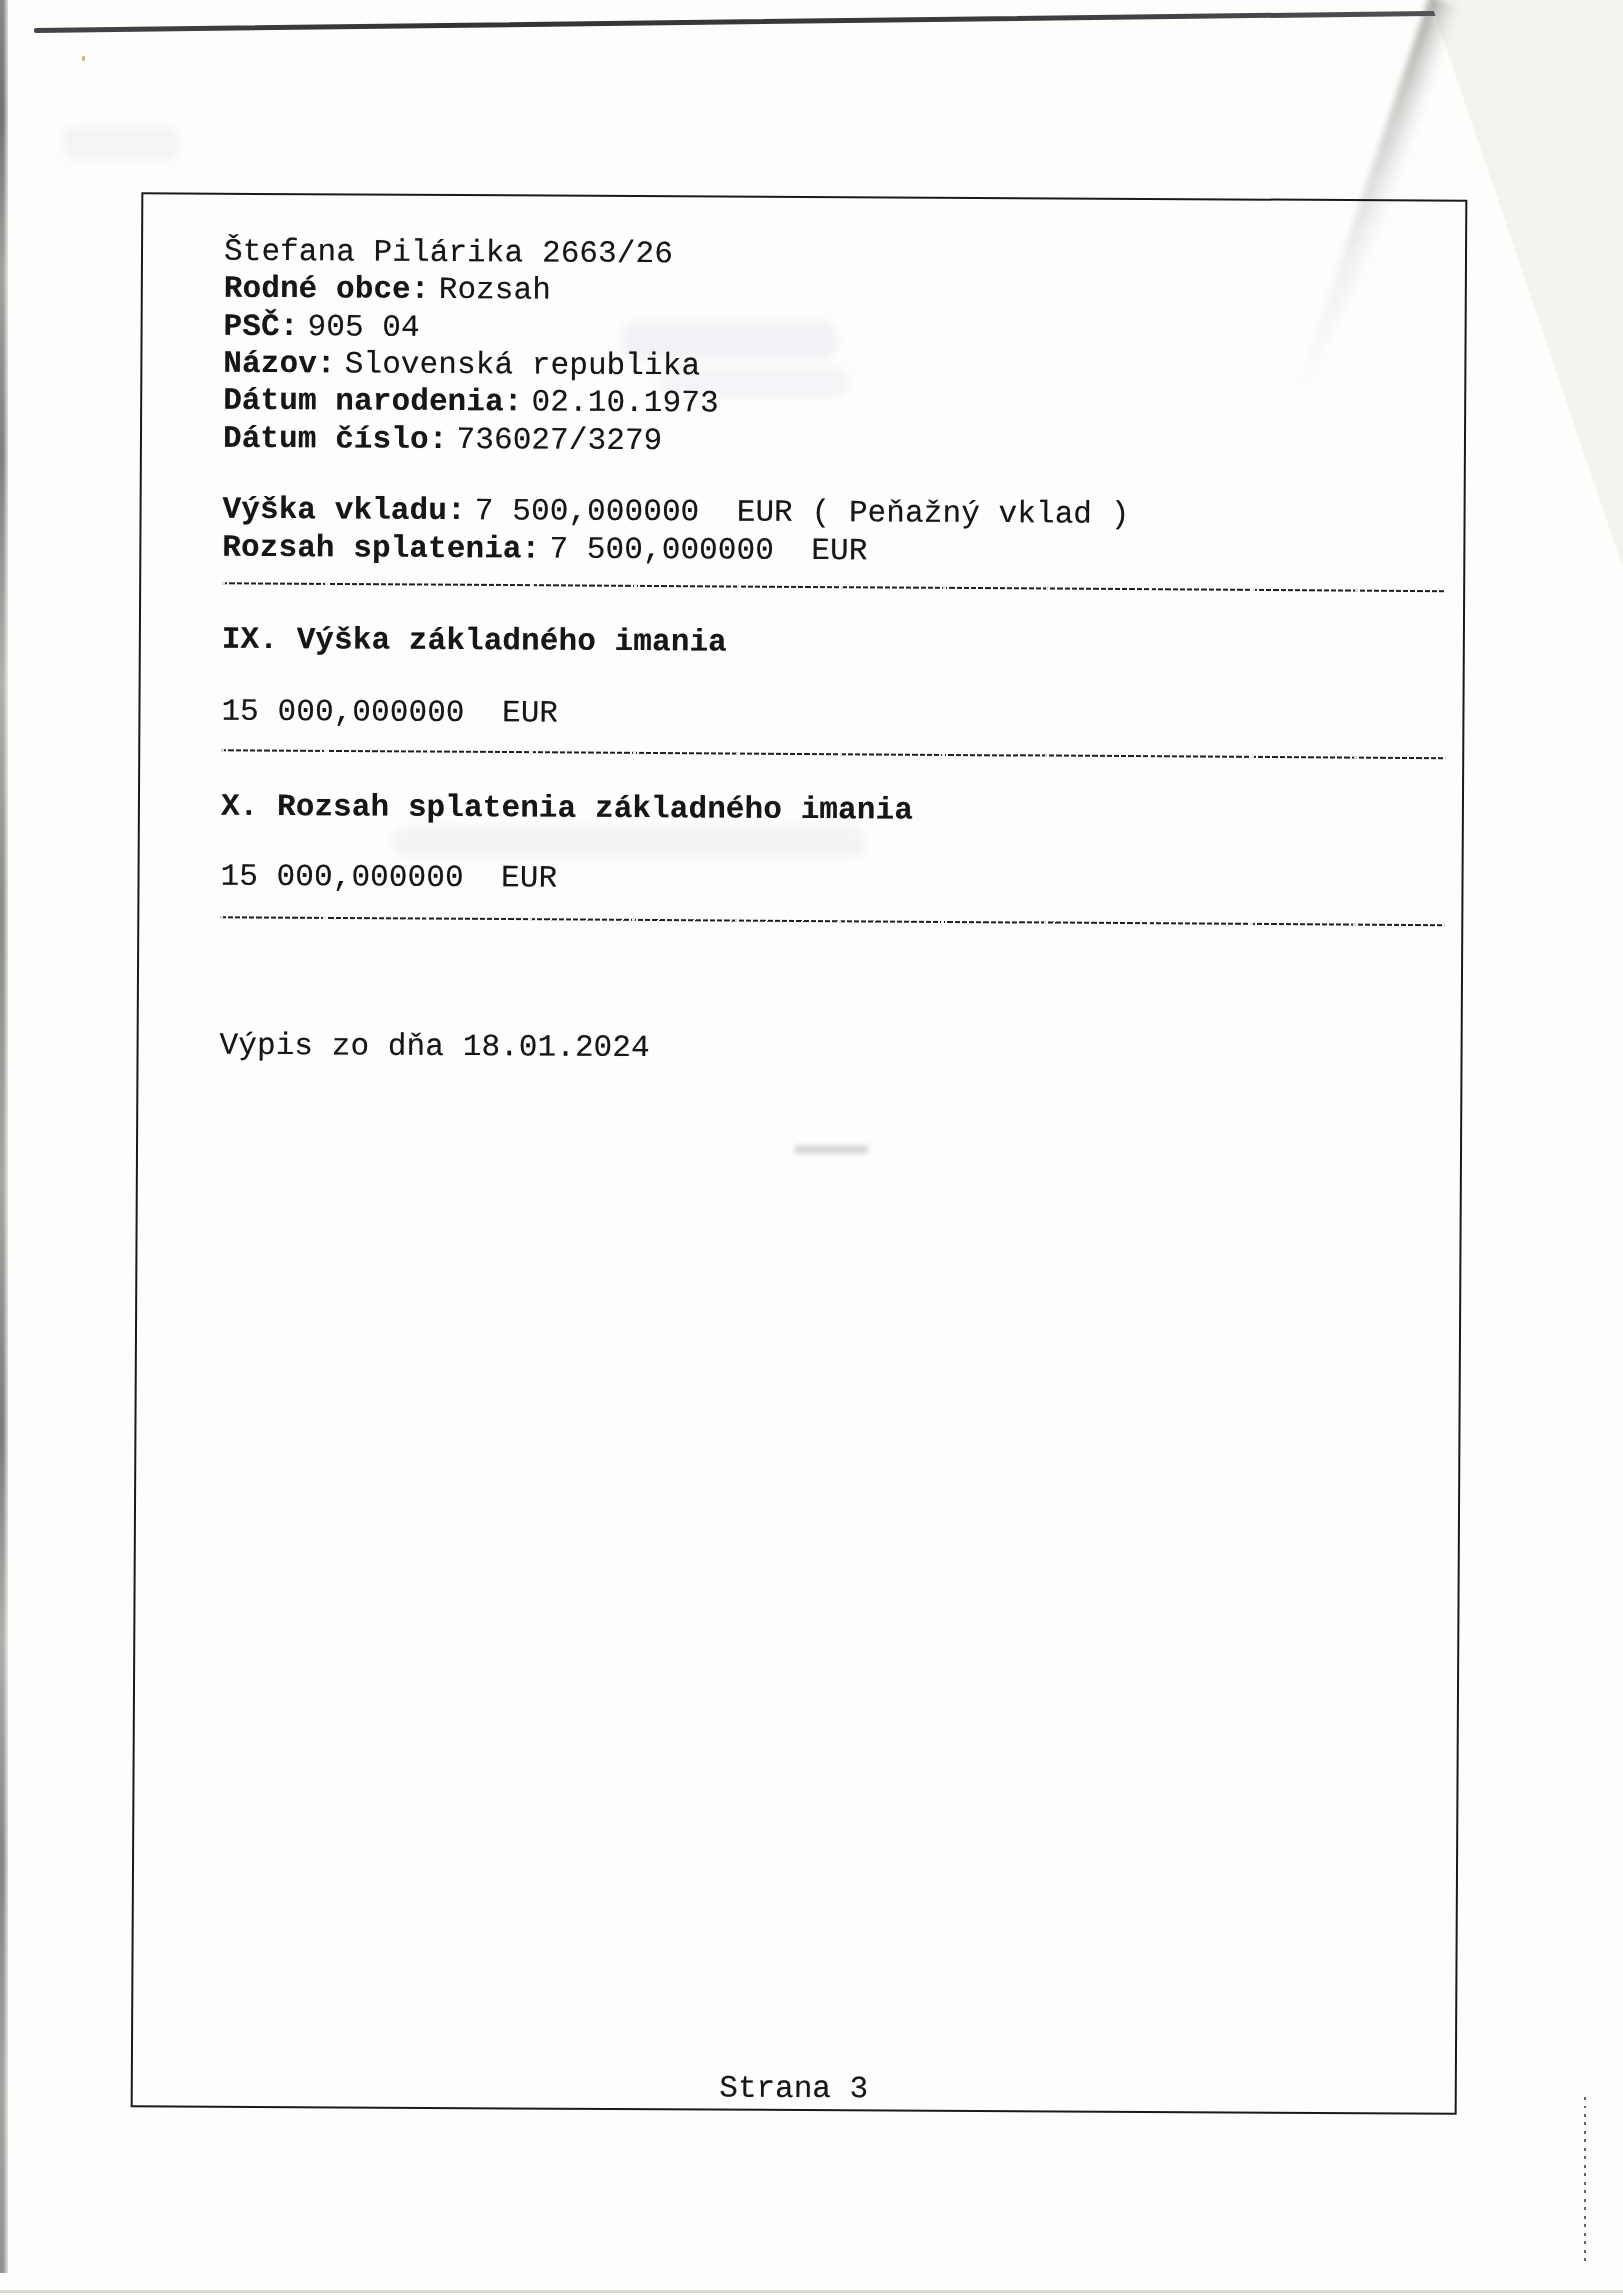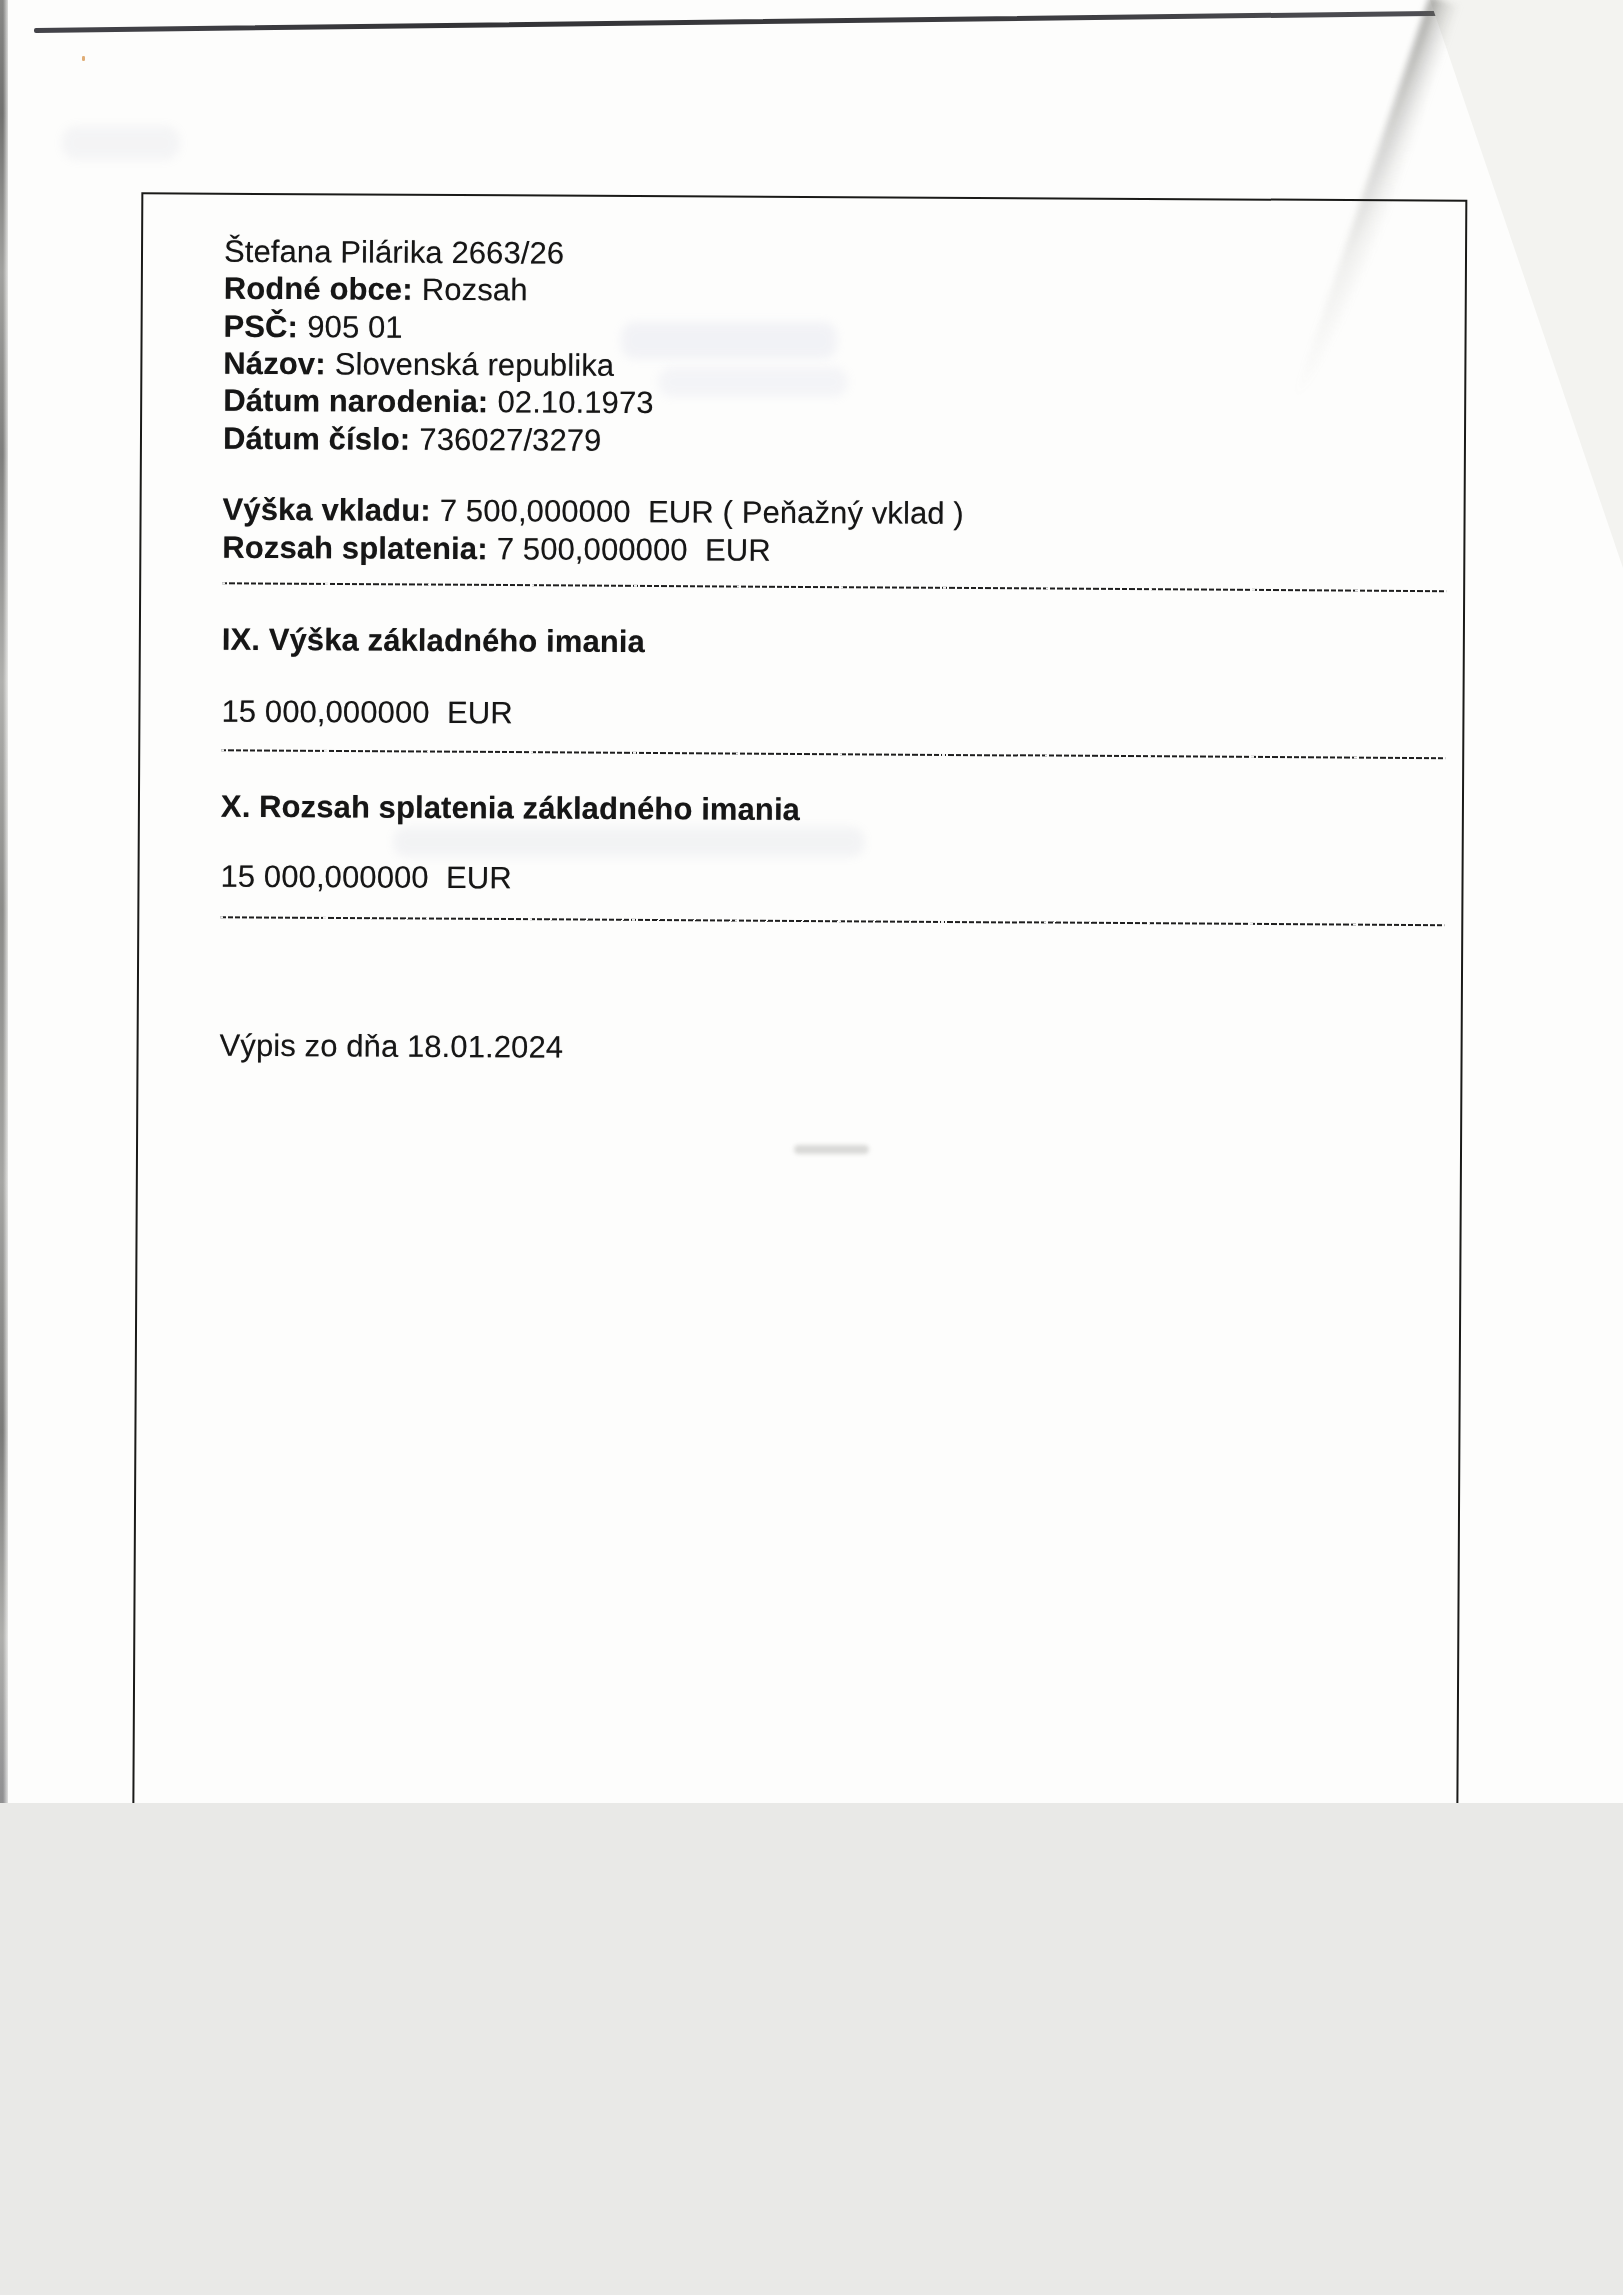--- a/index.html
+++ b/index.html
@@ -1,22 +1,22 @@
 <!DOCTYPE html>
 <html style="font-size:10.5px"><head>
 <meta charset="utf-8">
 <style>
   html, body { margin: 0; padding: 0; background: #e9e9e7; }
   .sheet {
     position: relative;
     width: 1624px;
-    height: 1803px;
+    height: 2295px;
     background: #fdfdfc;
     overflow: hidden;
-    font-family: Liberation Sans, sans-serif;
+    font-family: Liberation Mono, monospace;
     color: #161616;
   }
 
   
   .edge-left {
     position: absolute; left: 0; top: 0; width: 7.9px; height: 2273px;
     background: linear-gradient(180deg,
       #6a6a68 0%, #4e4e4c 5%, #8a8a87 12%, #5f5f5d 20%, #9c9c99 30%,
       #6f6f6c 40%, #8f8f8c 52%, #5a5a58 63%, #9a9a97 72%, #66666a 82%,
       #8c8c89 92%, #777775 100%);
@@ -118,21 +118,21 @@
   <div class="ghost ghost-4"></div>
   <div class="smudge-center"></div>
   <div class="speck-orange"></div>
 
   <div class="print">
 
     <div class="line" style="top:38px">Štefana Pilárika 2663/26</div>
 
     <div class="line" style="top:75px"><span class="lbl">Rodné obce:</span><span>Rozsah</span></div>
 
-    <div class="line" style="top:113px"><span class="lbl">PSČ:</span><span>905 01</span></div>
+    <div class="line" style="top:113px"><span class="lbl">PSČ:</span><span>905 04</span></div>
 
     <div class="line" style="top:150px"><span class="lbl">Názov:</span><span>Slovenská republika</span></div>
 
     <div class="line" style="top:187px"><span class="lbl">Dátum narodenia:</span><span>02.10.1973</span></div>
 
     <div class="line" style="top:225px"><span class="lbl">Dátum číslo:</span><span>736027/3279</span></div>
 
     <div class="line" style="top:296px"><span class="lbl">Výška vkladu:</span><span>7 500,000000  EUR ( Peňažný vklad )</span></div>
 
     <div class="line" style="top:334px"><span class="lbl">Rozsah splatenia:</span><span>7 500,000000  EUR</span></div>

